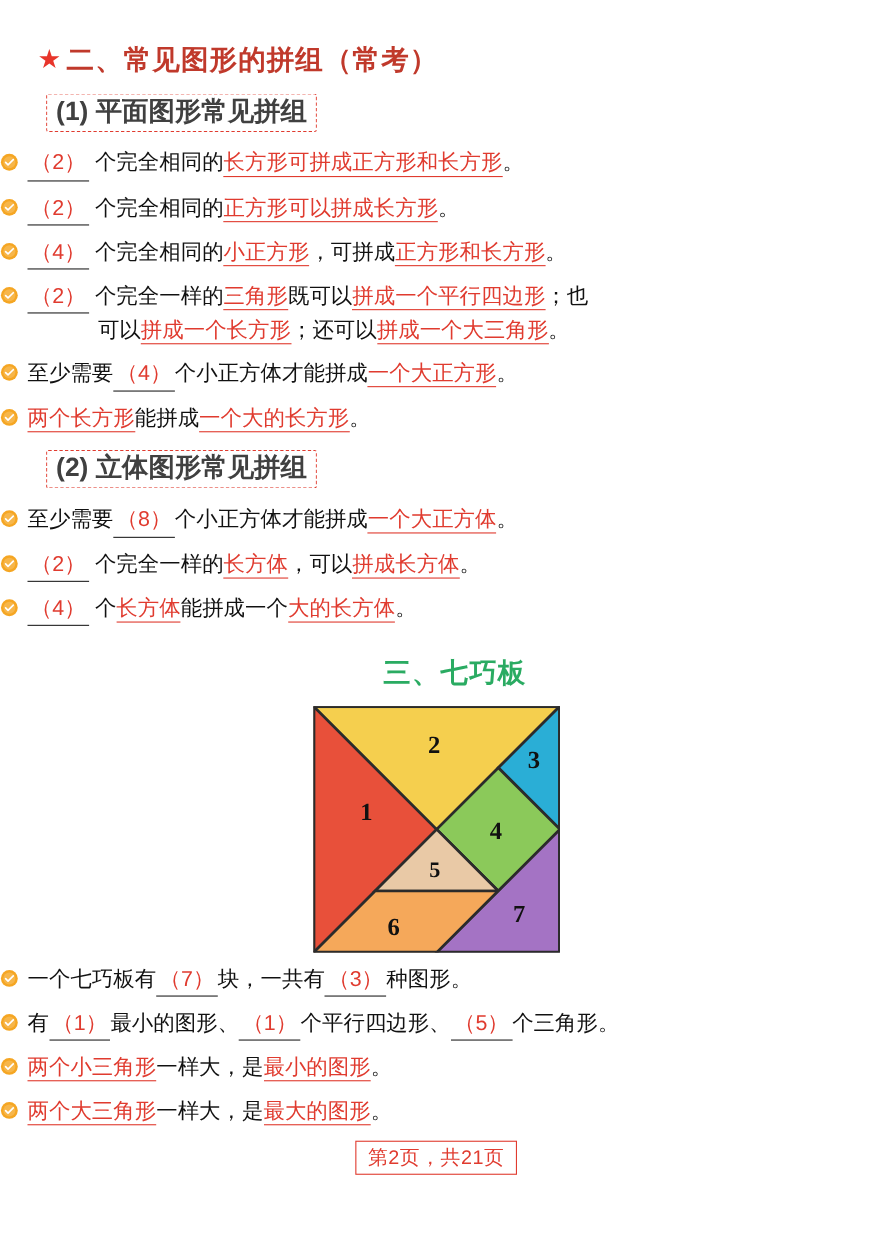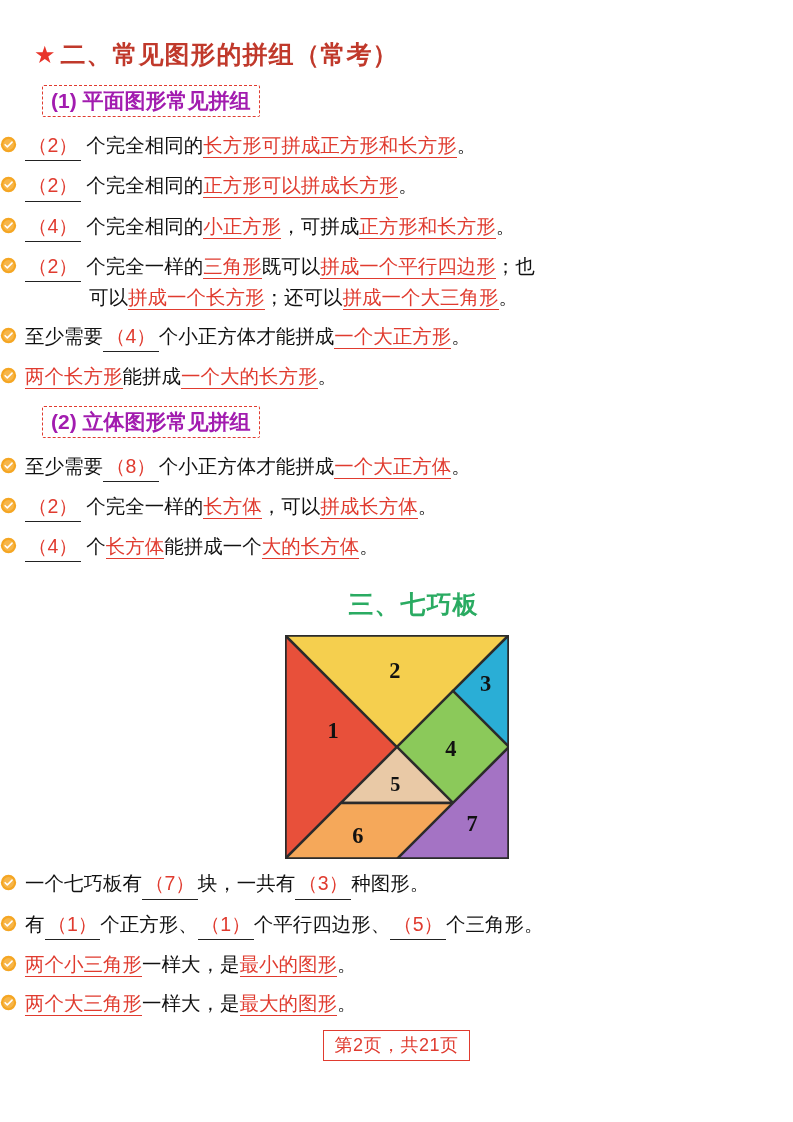--- a/index.html
+++ b/index.html
@@ -47,23 +47,23 @@
     margin: 0;
     padding: 26px 0 0 34px;
     letter-spacing: 1px;
     text-align: center;
   }
 
   
   .subhead {
     display: inline-block;
     border: 1.5px dashed #e03b2f;
-    color: #a21caf;
+    color: #404040;
     font-weight: bold;
-    font-size: 21px;
+    font-size: 24px;
     padding: 3px 8px 4px 8px;
     margin: 14px 0 4px 42px;
     border-radius: 2px;
     line-height: 1.1;
   }
 
   
   .item {
     display: flex;
     align-items: flex-start;
@@ -333,21 +333,21 @@
   
   <div class="item">
     <span class="bullet">
       <svg width="17" height="17" viewBox="0 0 20 20">
           <circle cx="10" cy="10" r="9" fill="#f5a623"></circle>
           <circle cx="10" cy="10" r="6.4" fill="#f7b64a"></circle>
           <path d="M6 10.2l2.6 2.6L14.2 7.2" stroke="#fff" stroke-width="1.8" fill="none" stroke-linecap="round" stroke-linejoin="round"></path>
         </svg>
     </span>
     <span class="item-text">
-      <span>有</span><span class="blank">（1）</span><span>个正方形、</span><span class="blank">（1）</span><span>个平行四边形、</span><span class="blank">（5）</span><span>个三角形。</span>
+      <span>有</span><span class="blank">（1）</span><span>最小的图形、</span><span class="blank">（1）</span><span>个平行四边形、</span><span class="blank">（5）</span><span>个三角形。</span>
     </span>
   </div>
 
   
   <div class="item">
     <span class="bullet">
       <svg width="17" height="17" viewBox="0 0 20 20">
           <circle cx="10" cy="10" r="9" fill="#f5a623"></circle>
           <circle cx="10" cy="10" r="6.4" fill="#f7b64a"></circle>
           <path d="M6 10.2l2.6 2.6L14.2 7.2" stroke="#fff" stroke-width="1.8" fill="none" stroke-linecap="round" stroke-linejoin="round"></path>

